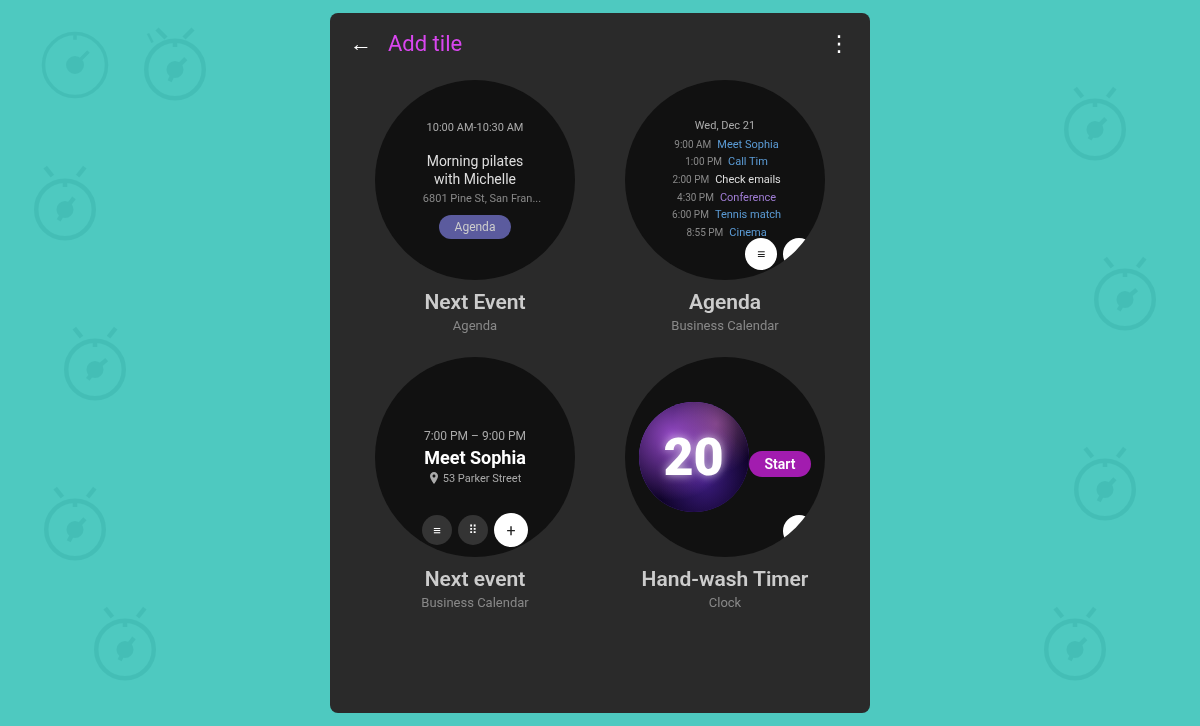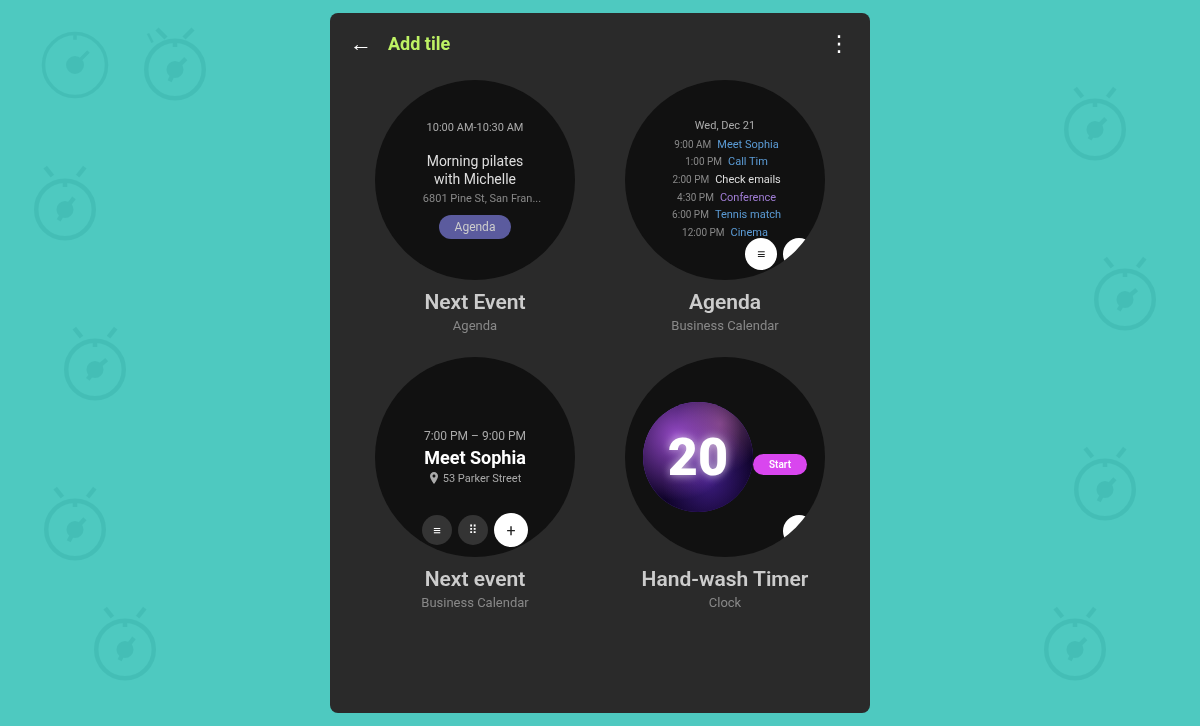--- a/index.html
+++ b/index.html
@@ -54,23 +54,23 @@
     }
 
     .back-btn {
       color: #fff;
       font-size: 22px;
       cursor: pointer;
       line-height: 1;
     }
 
     .header-title {
-      color: #bef264;
-      font-size: 18px;
-      font-weight: 700;
+      color: #d946ef;
+      font-size: 22px;
+      font-weight: 400;
       flex: 1;
     }
 
     .more-btn {
       color: #fff;
       font-size: 22px;
       cursor: pointer;
     }
 
     
@@ -287,23 +287,23 @@
     .timer-num-text {
       position: relative;
       z-index: 2;
       font-size: 52px;
       font-weight: 900;
       color: #fff;
       text-shadow: 0 0 10px rgba(255,255,255,0.7);
     }
 
     .start-badge {
-      background: #d946ef;
-      color: #fff;
-      font-size: 10px;
+      background: #a21caf;
+      color: #fff;
+      font-size: 14px;
       font-weight: 600;
       padding: 5px 16px;
       border-radius: 20px;
       margin-top: 14px;
     }
 
     .tile4-action {
       position: absolute;
       bottom: 10px;
       right: 10px;
@@ -445,21 +445,21 @@
             </div>
           <div class="agenda-row">
               <span class="agenda-time">4:30 PM</span>
               <span class="agenda-event-purple">Conference</span>
             </div>
           <div class="agenda-row">
               <span class="agenda-time">6:00 PM</span>
               <span class="agenda-event-blue">Tennis match</span>
             </div>
           <div class="agenda-row">
-              <span class="agenda-time">12:00 PM</span>
+              <span class="agenda-time">8:55 PM</span>
               <span class="agenda-event-blue">Cinema</span>
             </div>
         </div>
         <div class="action-buttons">
           <div class="action-btn-circle">≡</div>
           <div class="action-btn-circle">+</div>
         </div>
       </div>
       <div class="tile-label">Agenda</div>
       <div class="tile-sublabel">Business Calendar</div>

